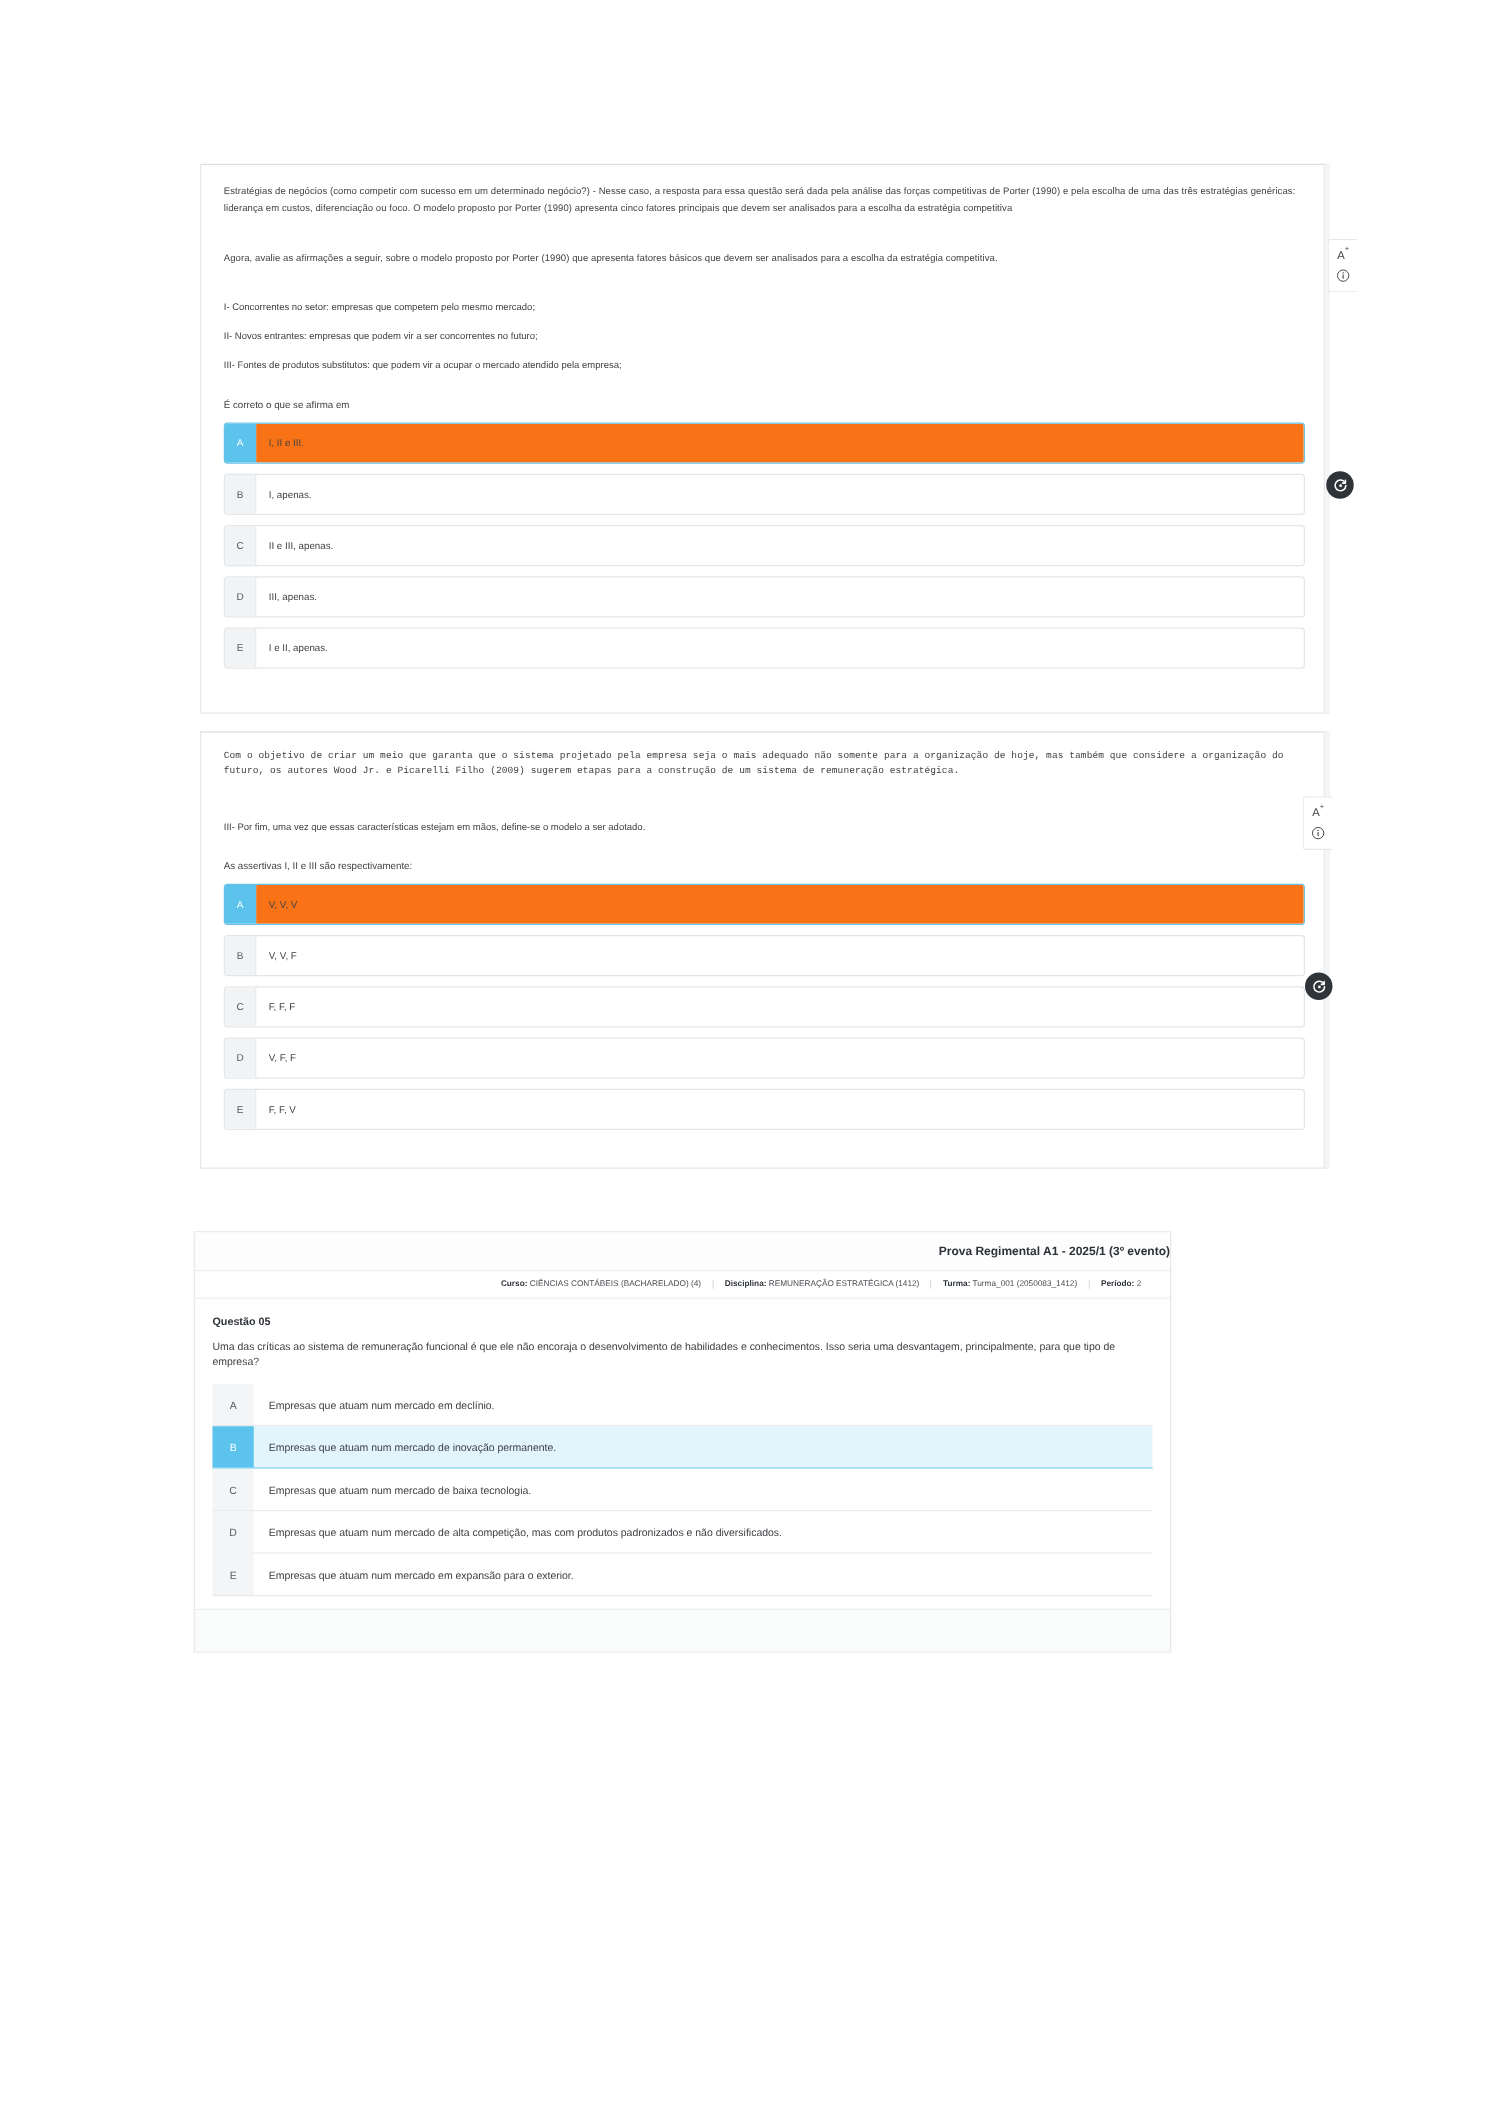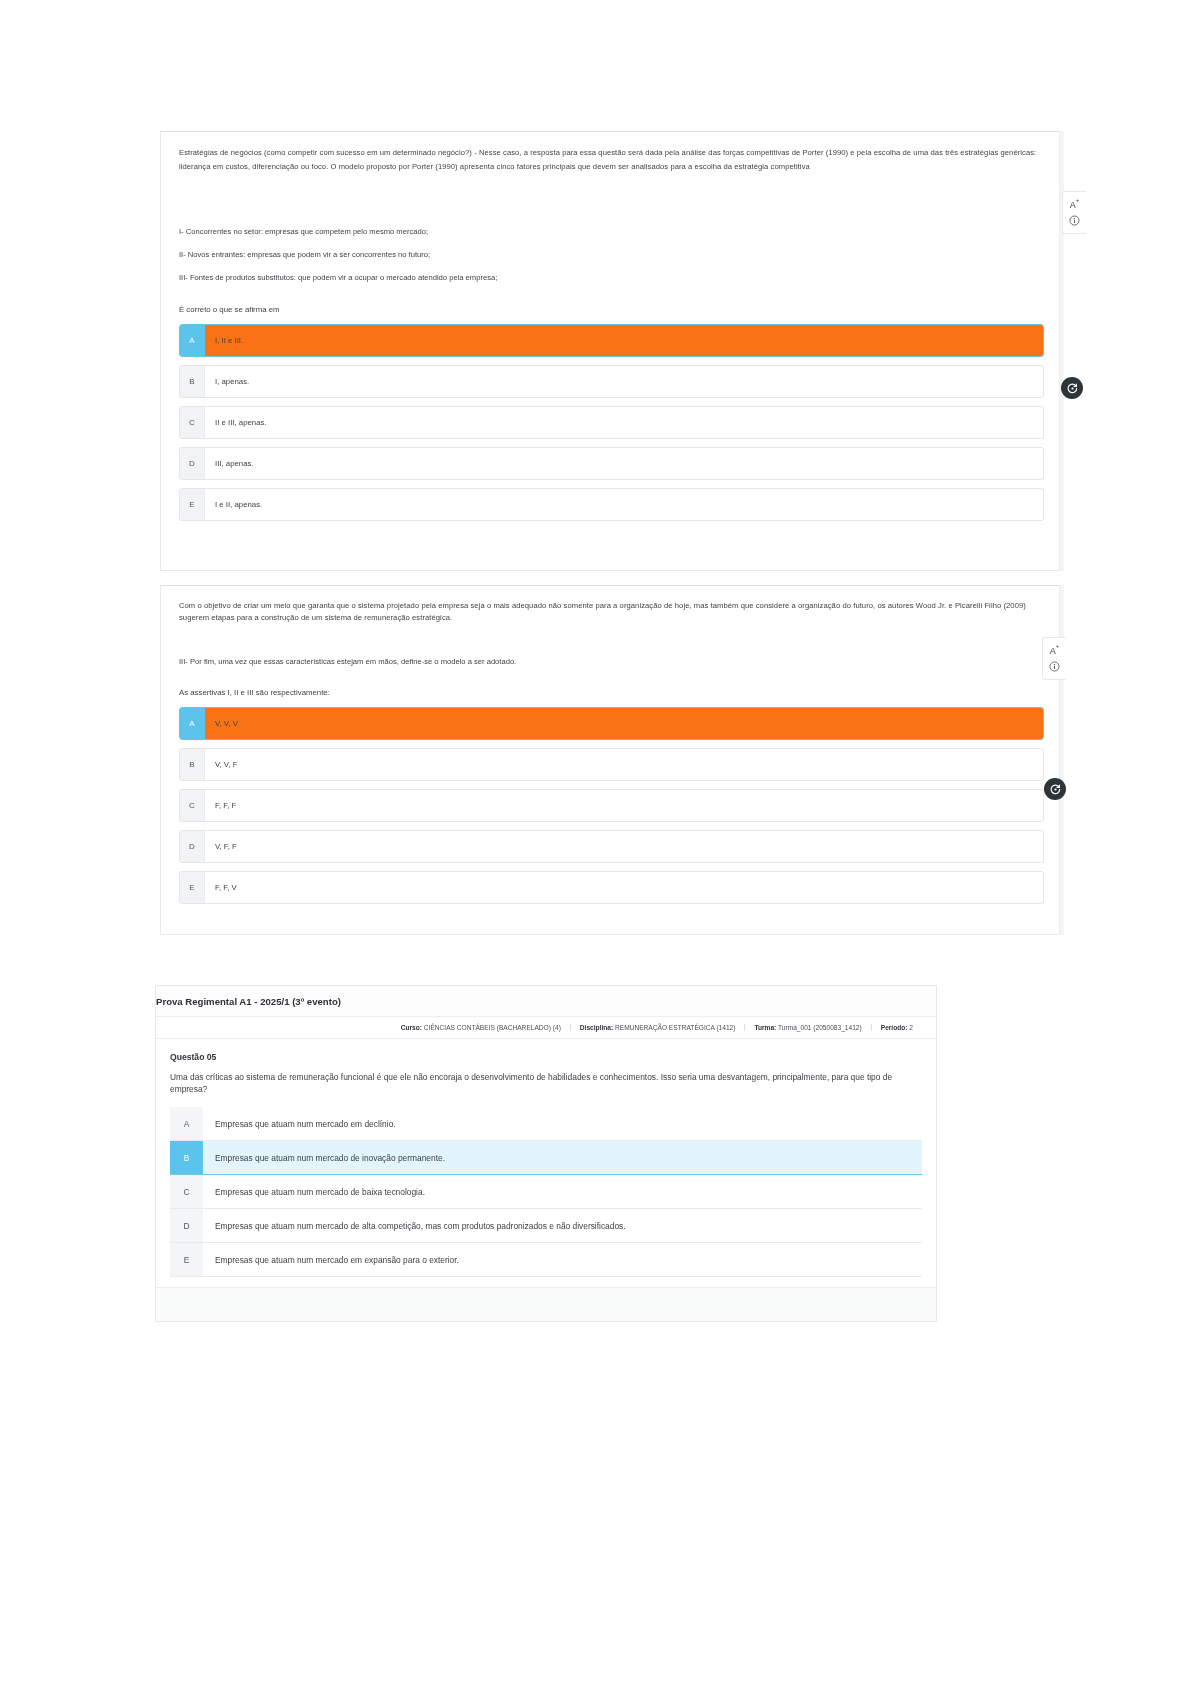--- a/index.html
+++ b/index.html
@@ -24,21 +24,21 @@
   }
   .panel-body { padding: 14px 18px 0 18px; }
 
   .qtext {
     font-size: 7.6px;
     line-height: 1.85;
     color: #3f4246;
     text-align: left;
     letter-spacing: .01em;
   }
-  .qtext.tight { line-height: 1.55; }
+  .qtext.tight { line-height: 1.55; font-family: Liberation Mono, monospace; }
   .spacer-lg { height: 26px; }
   .spacer-md { height: 16px; }
   .spacer-sm { height: 9px; }
 
   .stmt {
     font-size: 7.6px;
     line-height: 1.6;
     color: #3f4246;
     margin-bottom: 11px;
   }
@@ -155,21 +155,21 @@
   .exam-card {
     position: absolute;
     left: 155px;
     top: 985px;
     width: 782px;
     background: #ffffff;
     border: 1px solid #e6e8ea;
   }
   .exam-title-bar {
     padding: 10px 0 9px 0;
-    text-align: left;
+    text-align: right;
     font-size: 9.6px;
     font-weight: bold;
     color: #2c3137;
     border-bottom: 1px solid #eceef0;
     background: #fdfdfd;
   }
   .exam-meta {
     display: flex;
     justify-content: flex-end;
     align-items: center;
@@ -212,20 +212,21 @@
 </style>
 </head>
 <body>
 
 <div class="page">
 
   <div class="panel" style="left:160px; top:131px; width:903px; height:440px;">
     <div class="panel-body">
       <div class="qtext">Estratégias de negócios (como competir com sucesso em um determinado negócio?) - Nesse caso, a resposta para essa questão será dada pela análise das forças competitivas de Porter (1990) e pela escolha de uma das três estratégias genéricas: liderança em custos, diferenciação ou foco. O modelo proposto por Porter (1990) apresenta cinco fatores principais que devem ser analisados para a escolha da estratégia competitiva</div>
       <div class="spacer-lg"></div>
+      <div class="qtext">Agora, avalie as afirmações a seguir, sobre o modelo proposto por Porter (1990) que apresenta fatores básicos que devem ser analisados para a escolha da estratégia competitiva.</div>
       <div class="spacer-lg"></div>
       <div class="stmt">I- Concorrentes no setor: empresas que competem pelo mesmo mercado;</div>
       <div class="stmt">II- Novos entrantes: empresas que podem vir a ser concorrentes no futuro;</div>
       <div class="stmt">III- Fontes de produtos substitutos: que podem vir a ocupar o mercado atendido pela empresa;</div>
       <div class="spacer-sm"></div>
       <div class="prompt">É correto o que se afirma em</div>
 
       <div class="opts">
         <div class="opt selected">
           <span class="letter">A</span>

